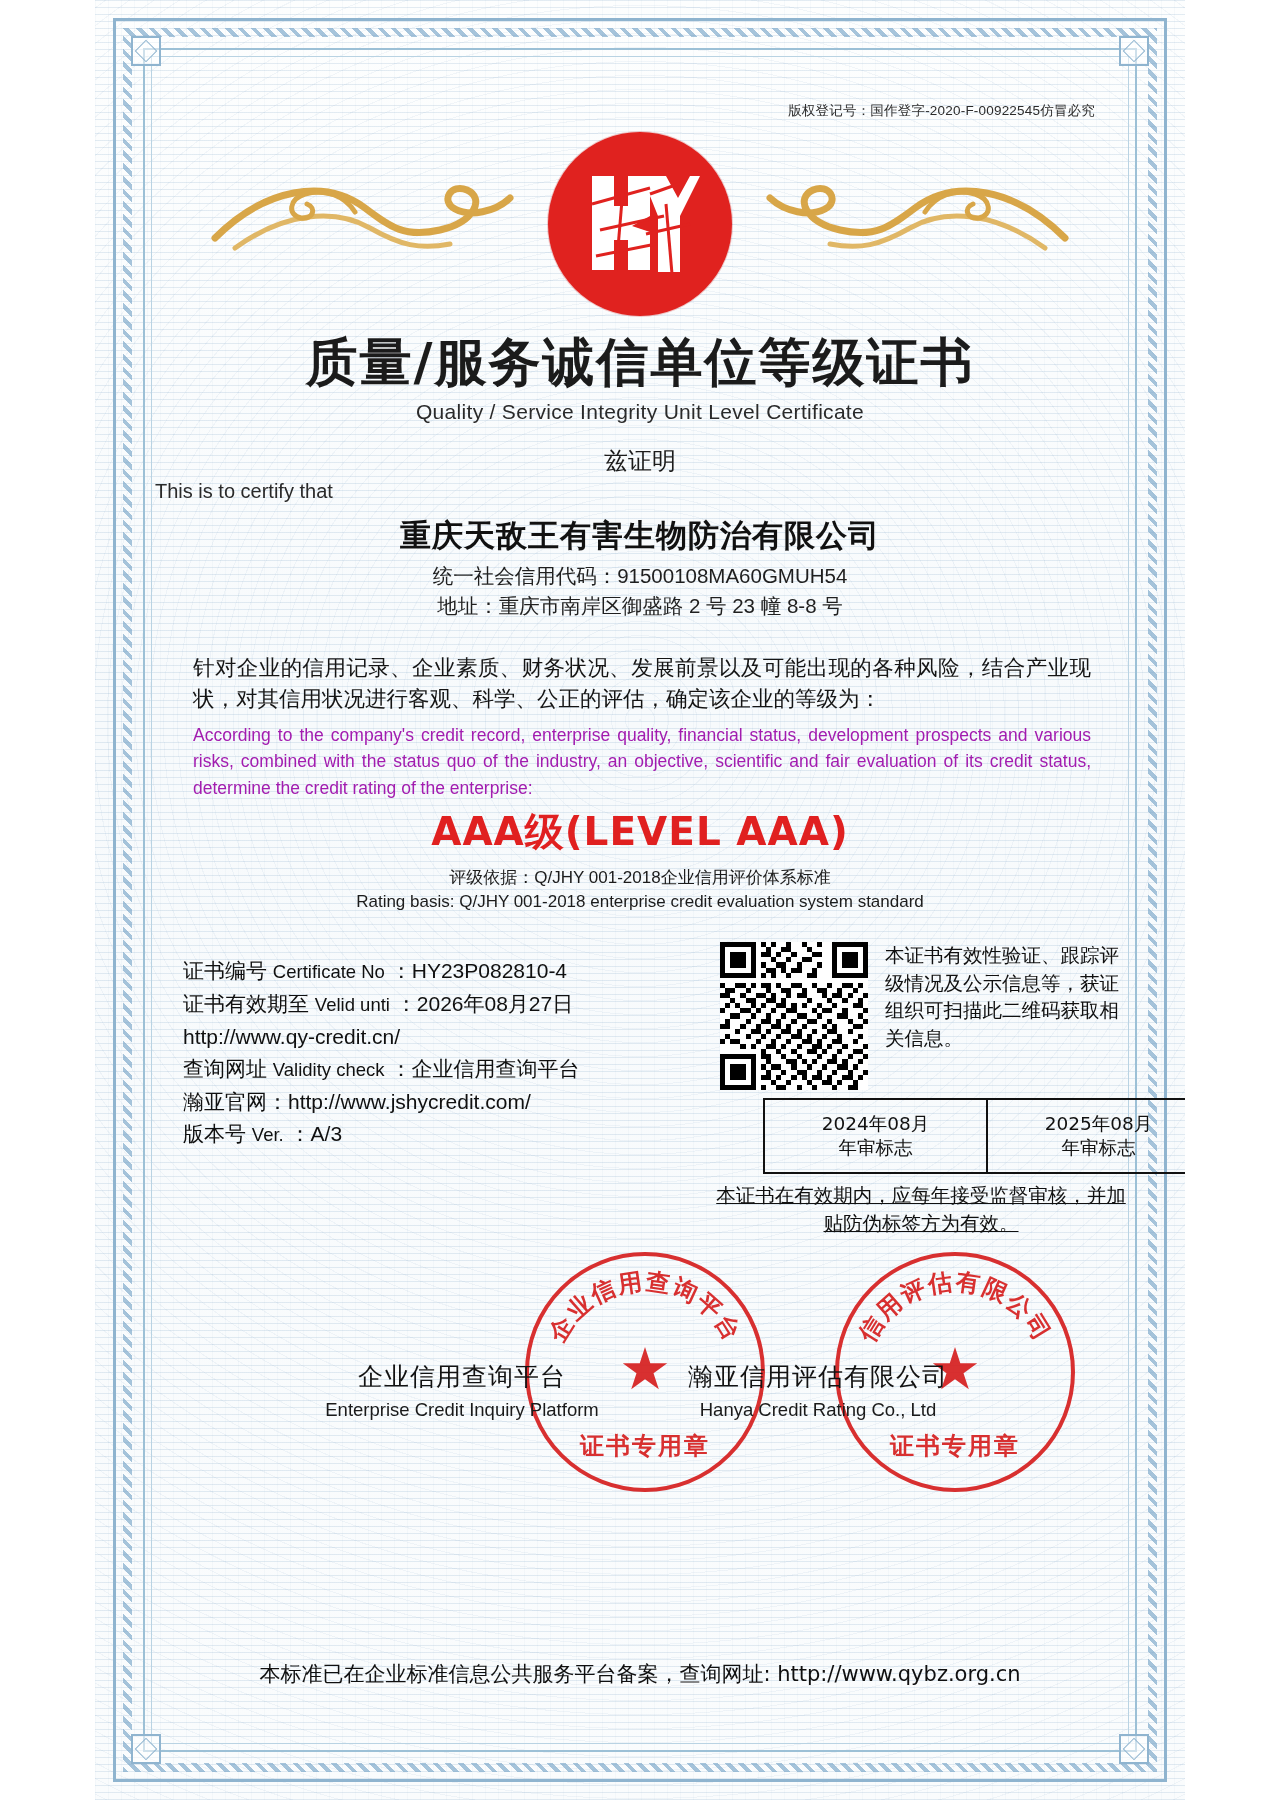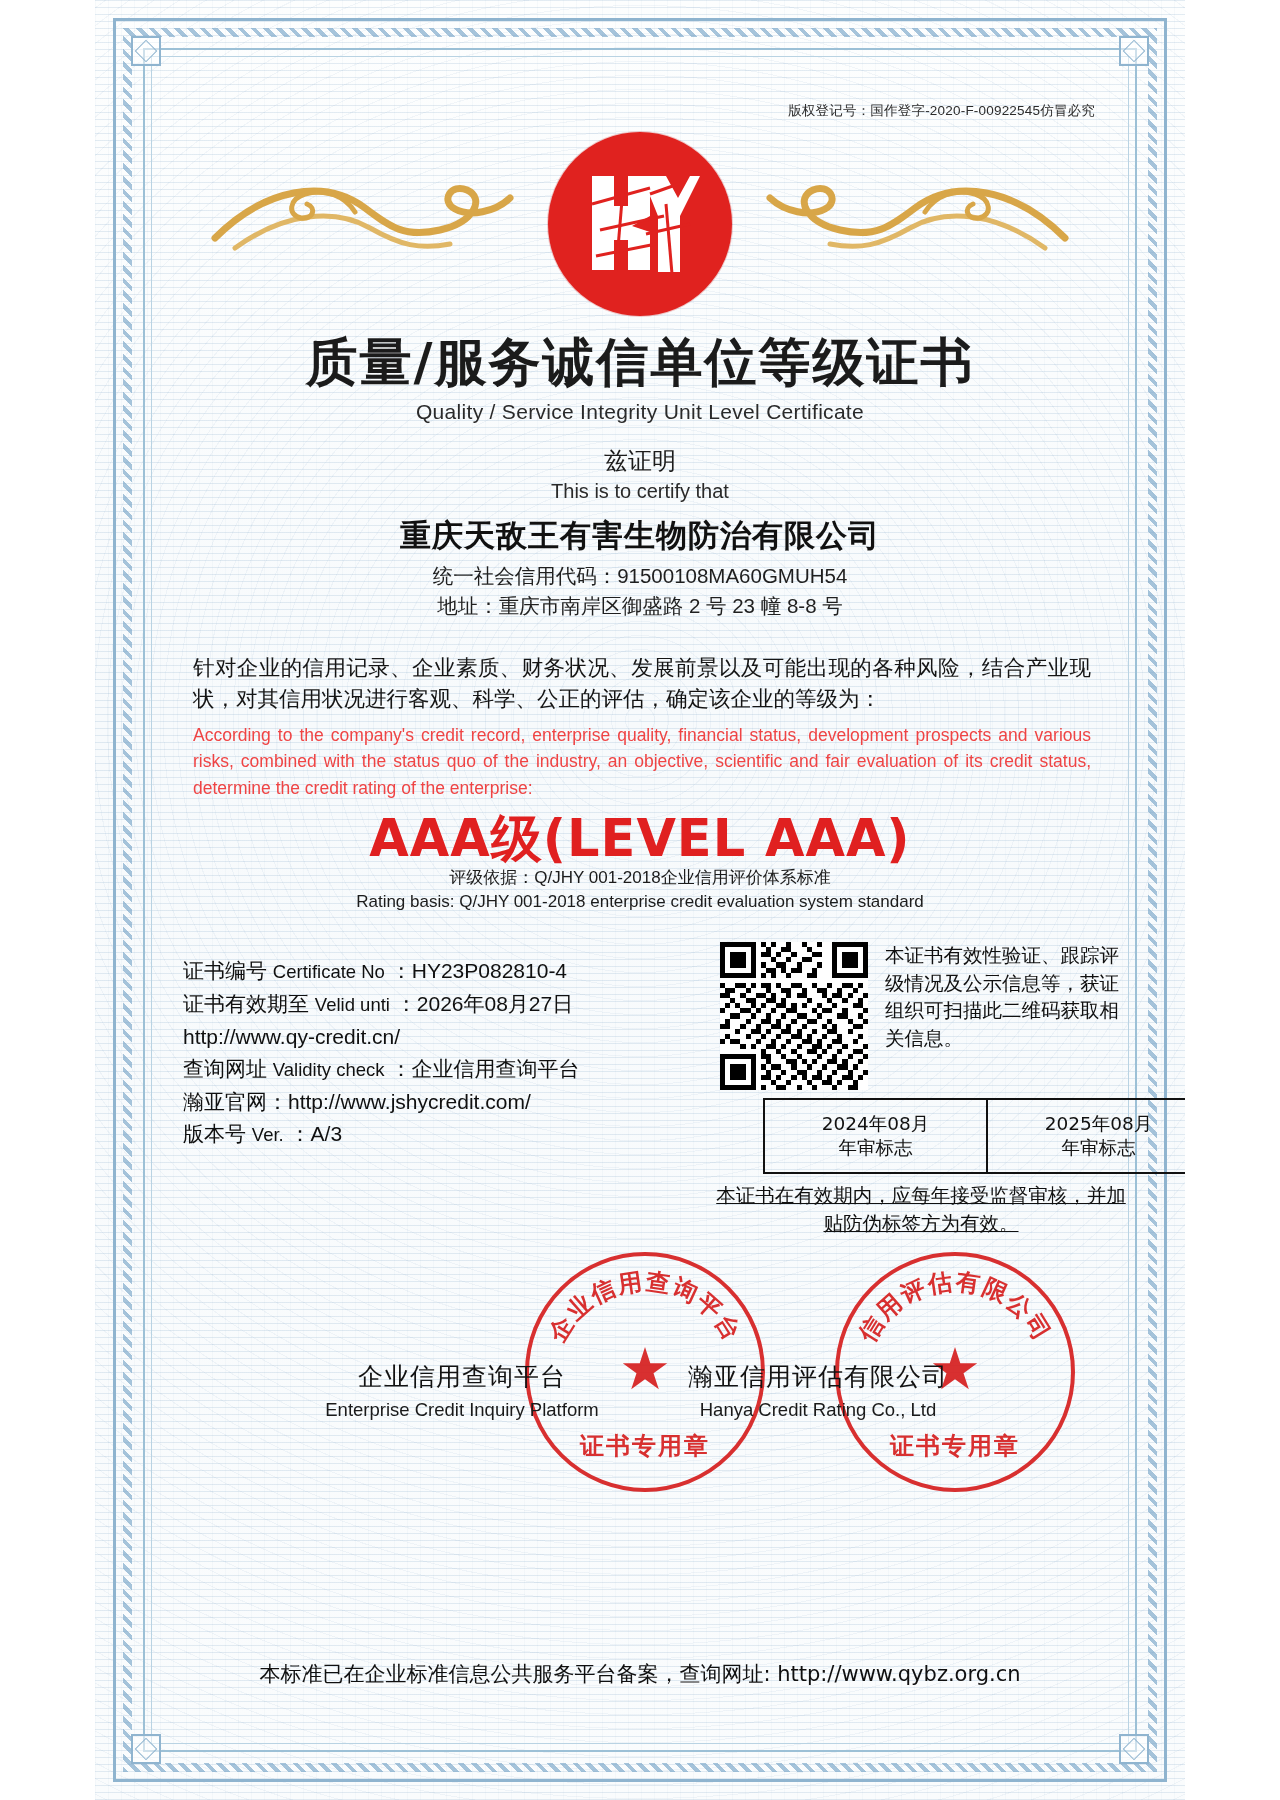--- a/index.html
+++ b/index.html
@@ -187,21 +187,21 @@
     left: 0; right: 0;
     text-align: center;
     font-size: 24px;
     color: #1b1b1b;
     font-family: "DejaVu Sans", sans-serif;
   }
   .certify-en {
     position: absolute;
     top: 420px;
     left: 0; right: 0;
-    text-align: center;
+    text-align: left;
     font-size: 20px;
     color: #2a2a2a;
   }
 
   .company-name {
     position: absolute;
     top: 455px;
     left: 0; right: 0;
     text-align: center;
     font-size: 31px;
@@ -238,30 +238,30 @@
     text-align: justify;
     font-family: "DejaVu Sans", sans-serif;
   }
   .body-en {
     position: absolute;
     top: 662px;
     left: 38px;
     right: 34px;
     font-size: 17.5px;
     line-height: 1.5;
-    color: #ef4444;
+    color: #a21caf;
     text-align: justify;
   }
 
   .level {
     position: absolute;
     top: 745px;
     left: 0; right: 0;
     text-align: center;
-    font-size: 51px;
+    font-size: 39px;
     font-weight: bold;
     color: #e02020;
     letter-spacing: 1px;
     font-family: "DejaVu Sans", sans-serif;
   }
   .basis-cn {
     position: absolute;
     top: 806px;
     left: 0; right: 0;
     text-align: center;

